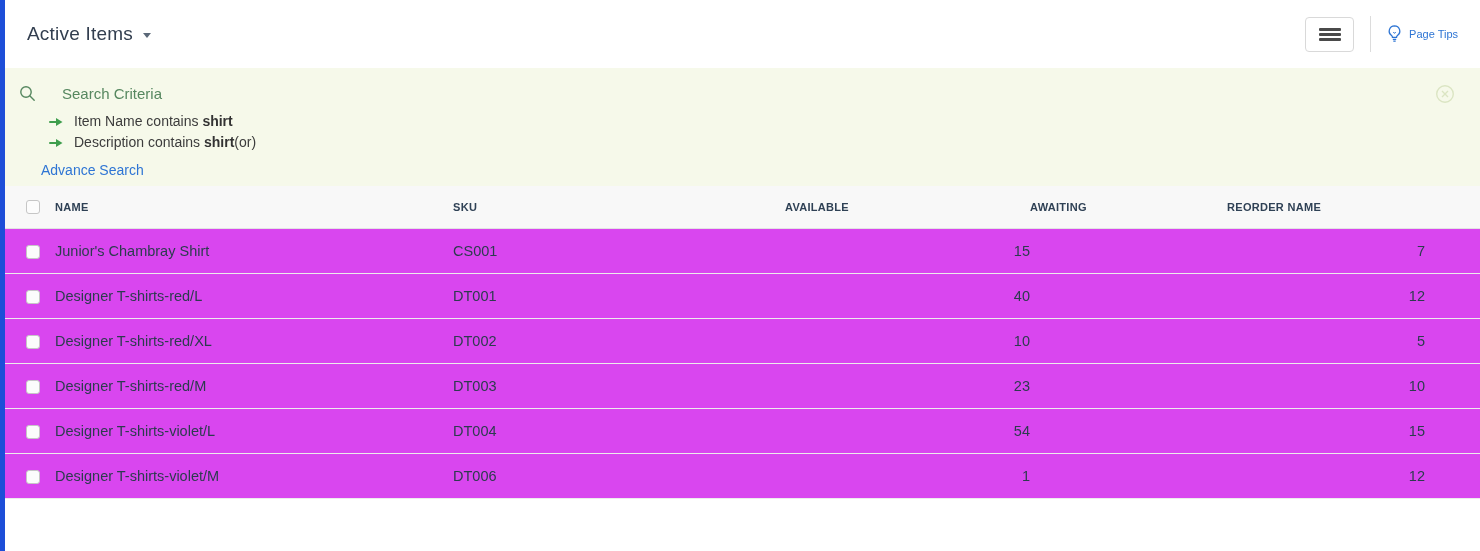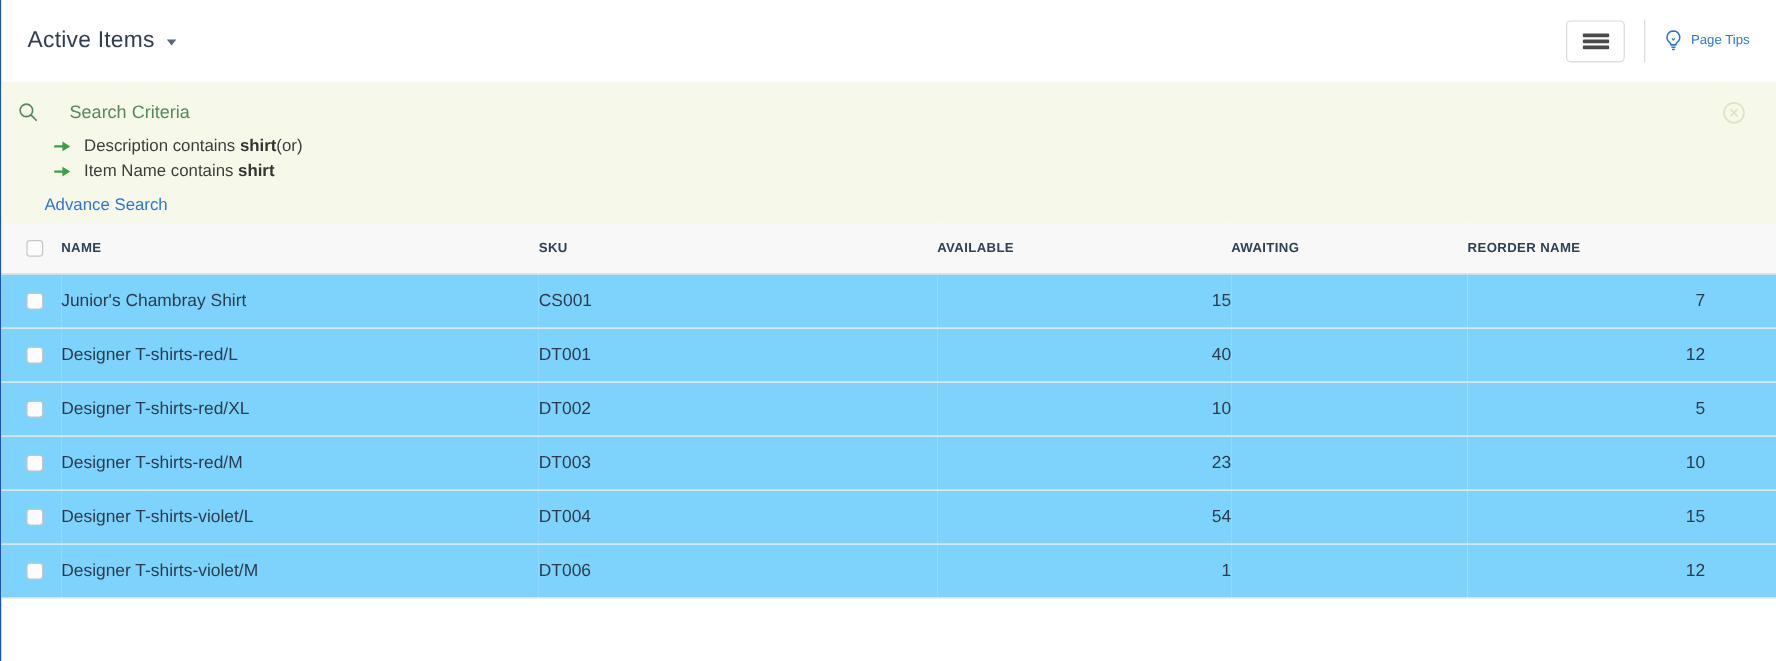--- a/index.html
+++ b/index.html
@@ -1,20 +1,20 @@
 <!DOCTYPE html>
 <html><head>
 <meta charset="utf-8">
 <style>
   * { box-sizing: border-box; }
   html, body { margin: 0; padding: 0; background: #fff; }
   body { font-family: "Liberation Sans", sans-serif; }
   .page {
     width: 1480px; height: 551px; background: #fff;
-    border-left: 1px solid #1d4ed8; overflow: hidden; position: relative;
+    border-left: 5px solid #1d4ed8; overflow: hidden; position: relative;
   }
 
   
   .topbar {
     height: 68px; display: flex; align-items: center;
     justify-content: space-between; padding: 0 22px; background: #fff;
   }
   .title-group { display: flex; align-items: center; cursor: pointer; }
   .page-title { font-size: 19px; color: #323e4f; letter-spacing: .2px; }
   .caret-down {
@@ -59,21 +59,21 @@
 
   
   table.items { width: 1480px; border-collapse: collapse; table-layout: fixed; }
   thead th {
     background: #f8f8f8; height: 42px; text-align: left;
     font-size: 11px; font-weight: bold; color: #2f4155; letter-spacing: .3px;
     border-bottom: 1px solid #e2e2e2; padding: 0;
   }
   tbody td {
     height: 45px; border-bottom: 1px solid #ececec;
-    font-size: 14.5px; color: #2c3c4e; padding: 0; background: #7dd3fc;
+    font-size: 14.5px; color: #2c3c4e; padding: 0; background: #d946ef;
   }
   .c-check { padding-left: 21px !important; width: 50px; }
   .num { text-align: right; }
   .c-reorder { padding-right: 60px !important; }
   th.num { text-align: left; }
   input[type="checkbox"] {
     appearance: none; -webkit-appearance: none;
     width: 14px; height: 14px; margin: 0; vertical-align: middle;
     border: 1px solid #c6c6c6; border-radius: 3px; background: #fcfcfc;
     cursor: pointer; display: inline-block;
@@ -122,32 +122,32 @@
 
     <ul class="criteria-list">
       <li class="criterion">
         <span style="line-height:0;">
           <svg width="15" height="10" viewBox="0 0 15 10">
             <path d="M1 5 h7" stroke="#3f9e4d" stroke-width="2" stroke-linecap="round" fill="none"></path>
             <path d="M7 1 l6.5 4 -6.5 4 z" fill="#3f9e4d"></path>
           </svg>
         </span>
         <span>
-          <span>Description contains </span><b>shirt</b><span>(or)</span>
+          <span>Item Name contains </span><b>shirt</b><span></span>
         </span>
       </li>
       <li class="criterion">
         <span style="line-height:0;">
           <svg width="15" height="10" viewBox="0 0 15 10">
             <path d="M1 5 h7" stroke="#3f9e4d" stroke-width="2" stroke-linecap="round" fill="none"></path>
             <path d="M7 1 l6.5 4 -6.5 4 z" fill="#3f9e4d"></path>
           </svg>
         </span>
         <span>
-          <span>Item Name contains </span><b>shirt</b><span></span>
+          <span>Description contains </span><b>shirt</b><span>(or)</span>
         </span>
       </li>
     </ul>
 
     <a class="advance-search">Advance Search</a>
 
     <button class="banner-close">
       <span>
         <svg width="20" height="20" viewBox="0 0 20 20" fill="none" stroke="#dbe5c3" stroke-width="1.4">
           <circle cx="10" cy="10" r="8.3"></circle>

